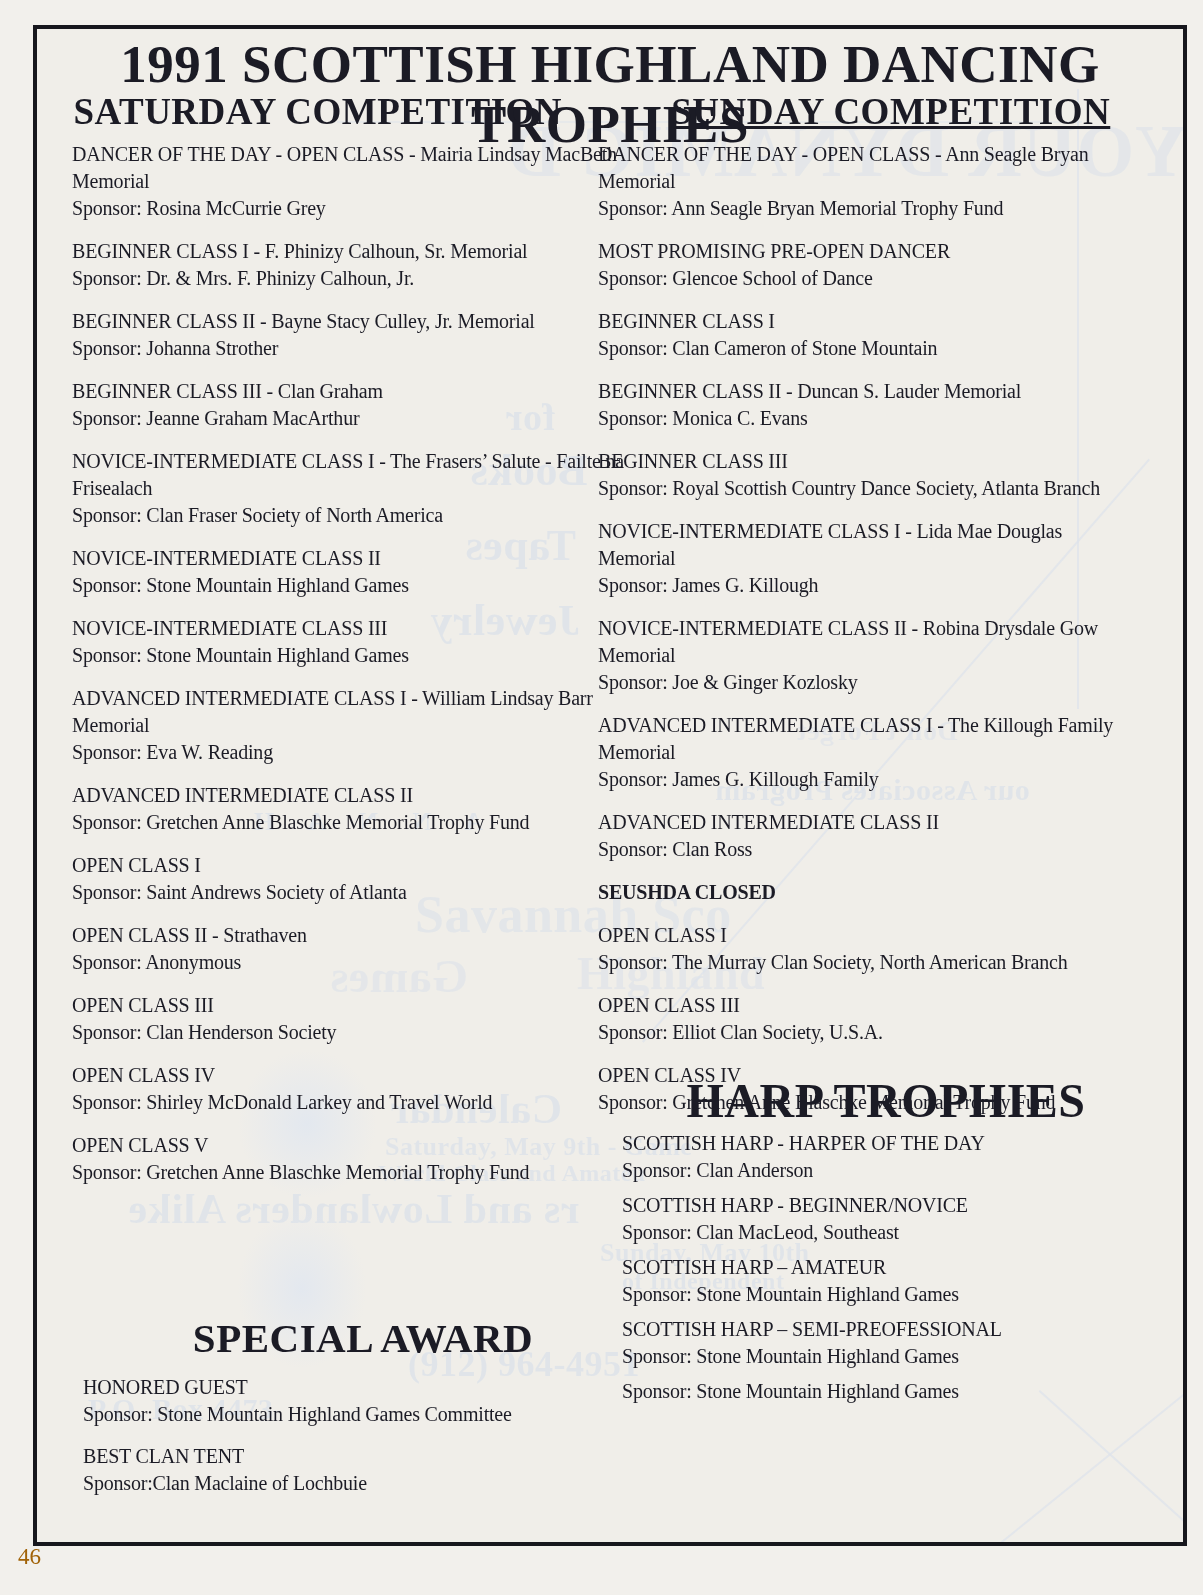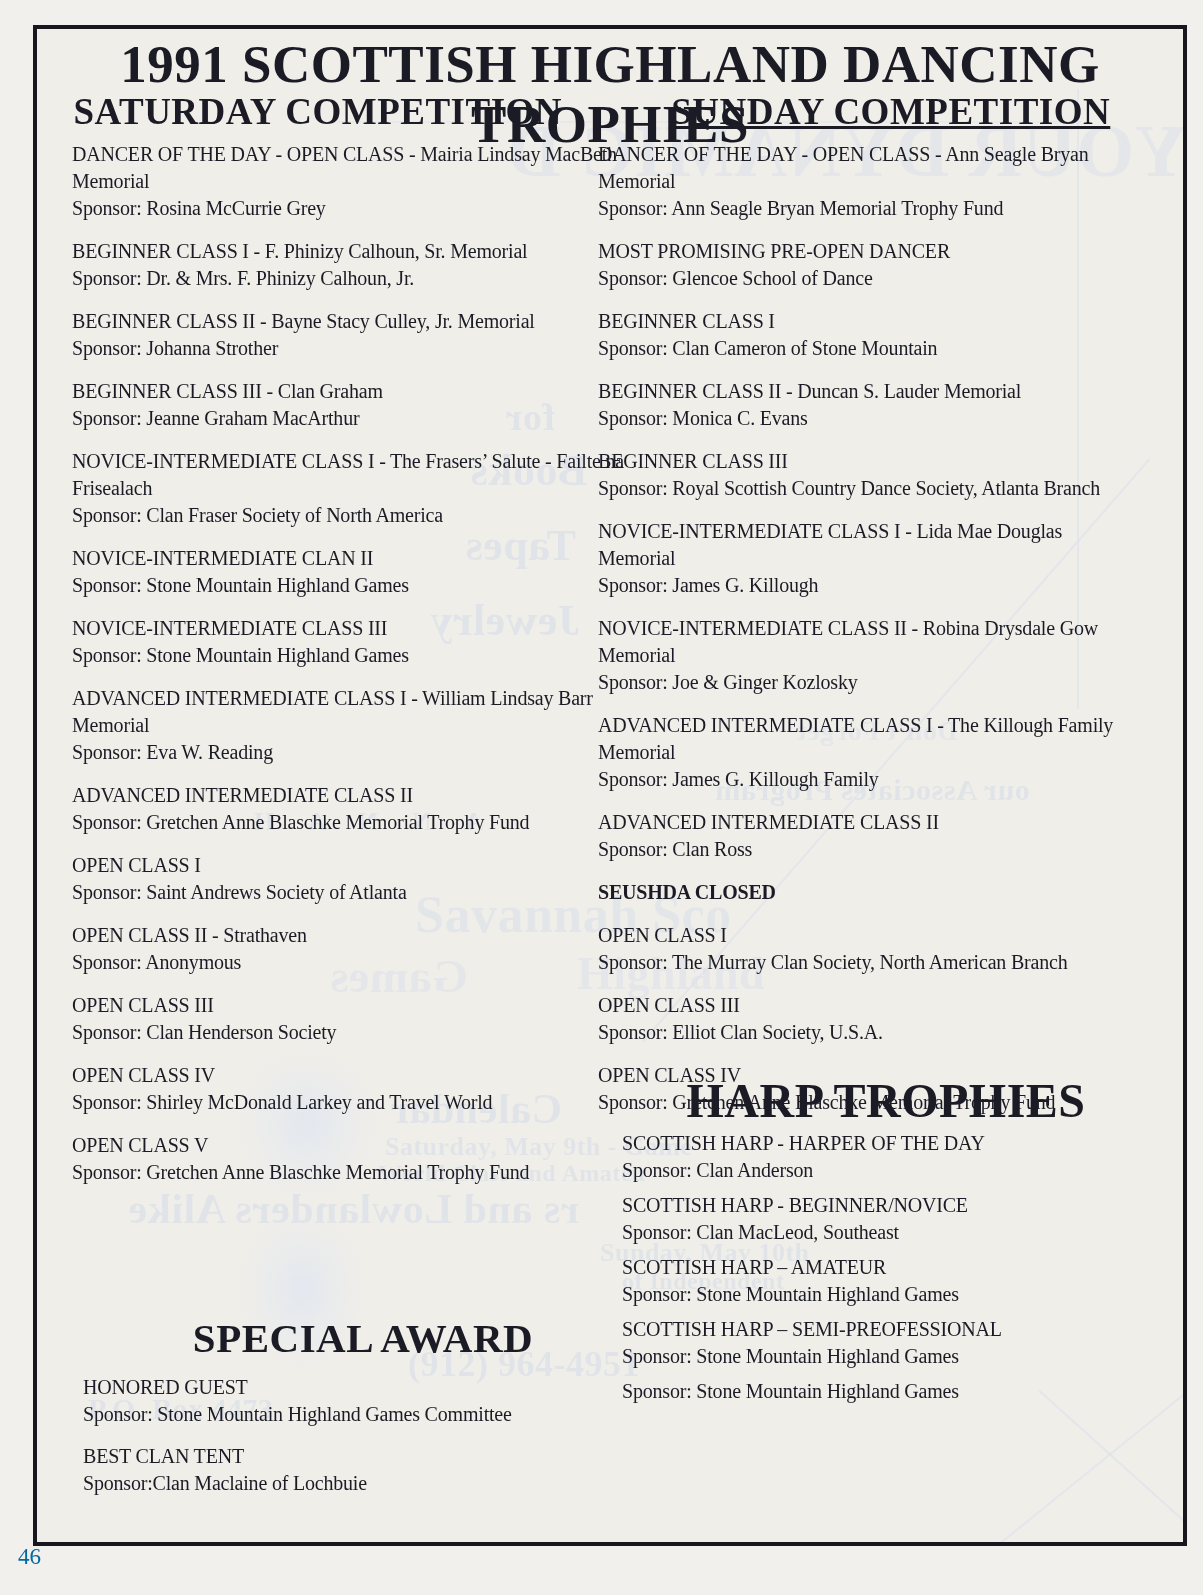--- a/index.html
+++ b/index.html
@@ -69,21 +69,21 @@
   .sec-special{left:46px;top:1296px;width:560px;}
   .sec-harp{left:585px;top:1058px;width:528px;}
   .sec-title{
     text-align:center;font-weight:700;letter-spacing:.5px;
     margin:0 0 20px 0;
   }
   .sec-special .sec-title{font-size:41px;margin-bottom:22px;}
   .sec-harp .sec-title{font-size:48px;margin-bottom:16px;}
   .sec-harp .entry{margin-bottom:8px;}
   .sec-special .entry{margin-bottom:15px;}
-  .page-num{position:absolute;left:18px;top:1544px;font-size:23px;color:#0369a1;}
+  .page-num{position:absolute;left:18px;top:1544px;font-size:23px;color:#a16207;}
 </style>
 </head>
 <body>
 
 <div class="scan">
   <div class="frame">
 
     <div class="ghost-layer">
       <div class="ghost g0 mir">YOUR DYNAMIC D</div>
       <div class="ghost g1 mir">Books</div>
@@ -137,21 +137,21 @@
         </div>
         <div class="entry">
           <div class="t">BEGINNER CLASS III - Clan Graham</div>
           <div class="s">Sponsor: Jeanne Graham MacArthur</div>
         </div>
         <div class="entry">
           <div class="t">NOVICE-INTERMEDIATE CLASS I - The Frasers’ Salute - Failte na Frisealach</div>
           <div class="s">Sponsor: Clan Fraser Society of North America</div>
         </div>
         <div class="entry">
-          <div class="t">NOVICE-INTERMEDIATE CLAN II</div>
+          <div class="t">NOVICE-INTERMEDIATE CLASS II</div>
           <div class="s">Sponsor: Stone Mountain Highland Games</div>
         </div>
         <div class="entry">
           <div class="t">NOVICE-INTERMEDIATE CLASS III</div>
           <div class="s">Sponsor: Stone Mountain Highland Games</div>
         </div>
         <div class="entry">
           <div class="t">ADVANCED INTERMEDIATE CLASS I - William Lindsay Barr Memorial</div>
           <div class="s">Sponsor: Eva W. Reading</div>
         </div>

